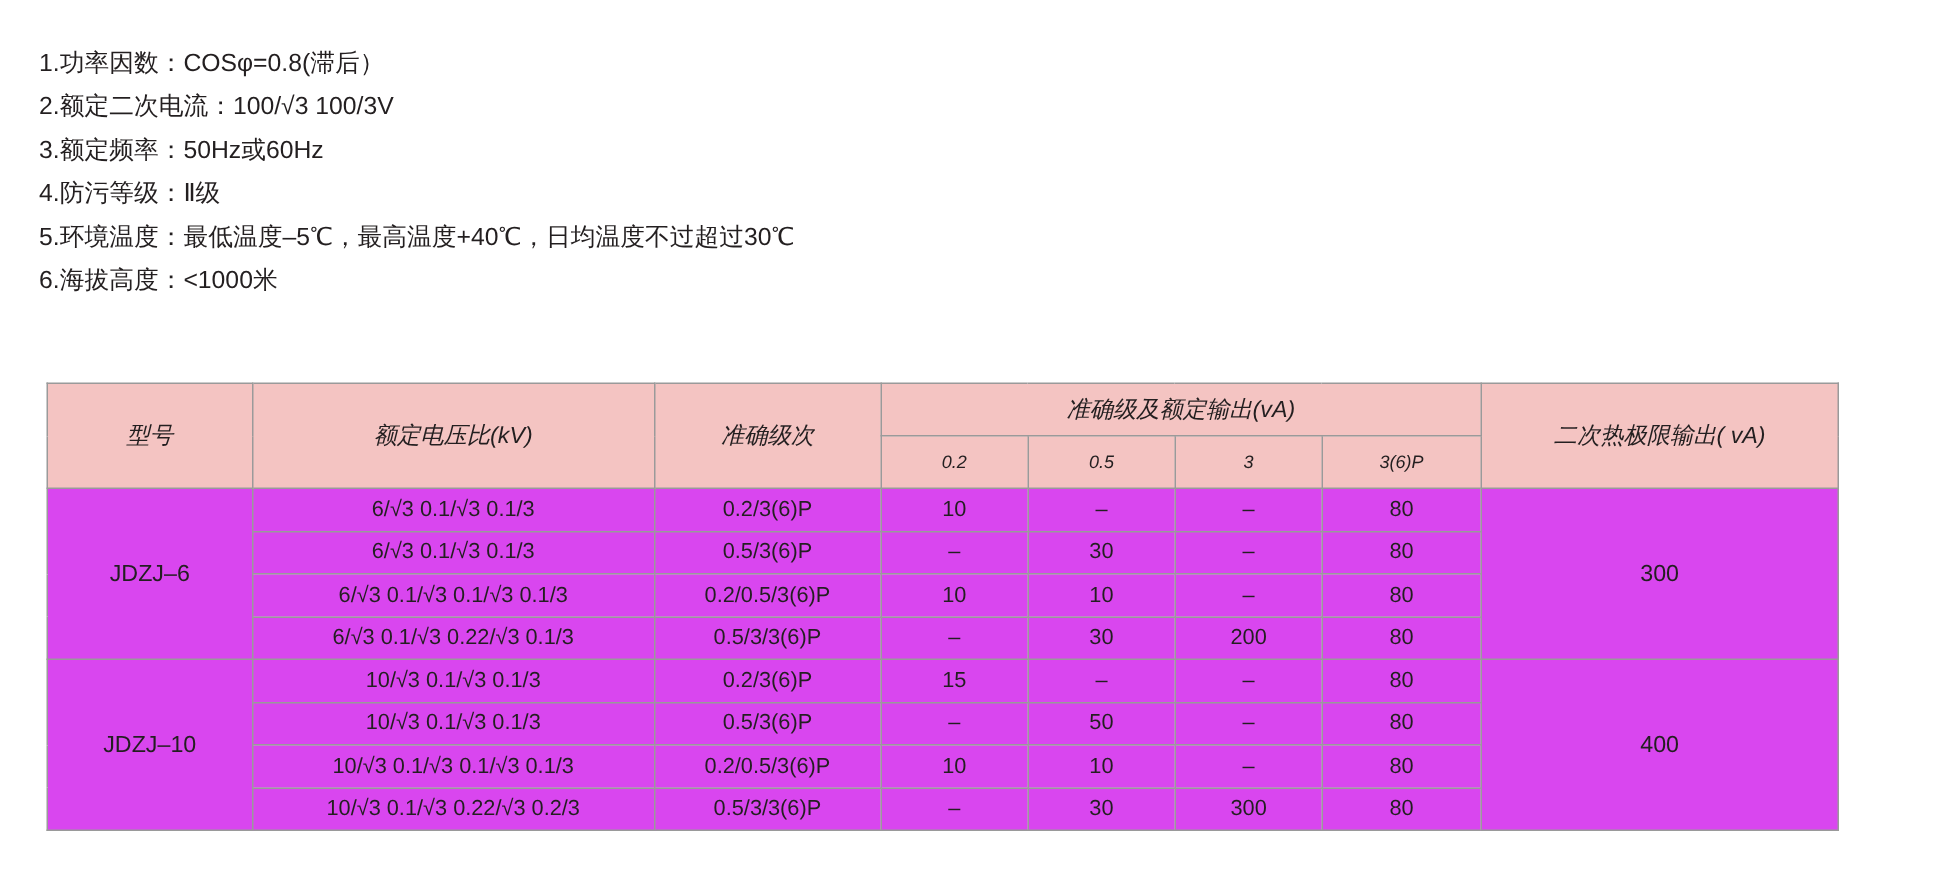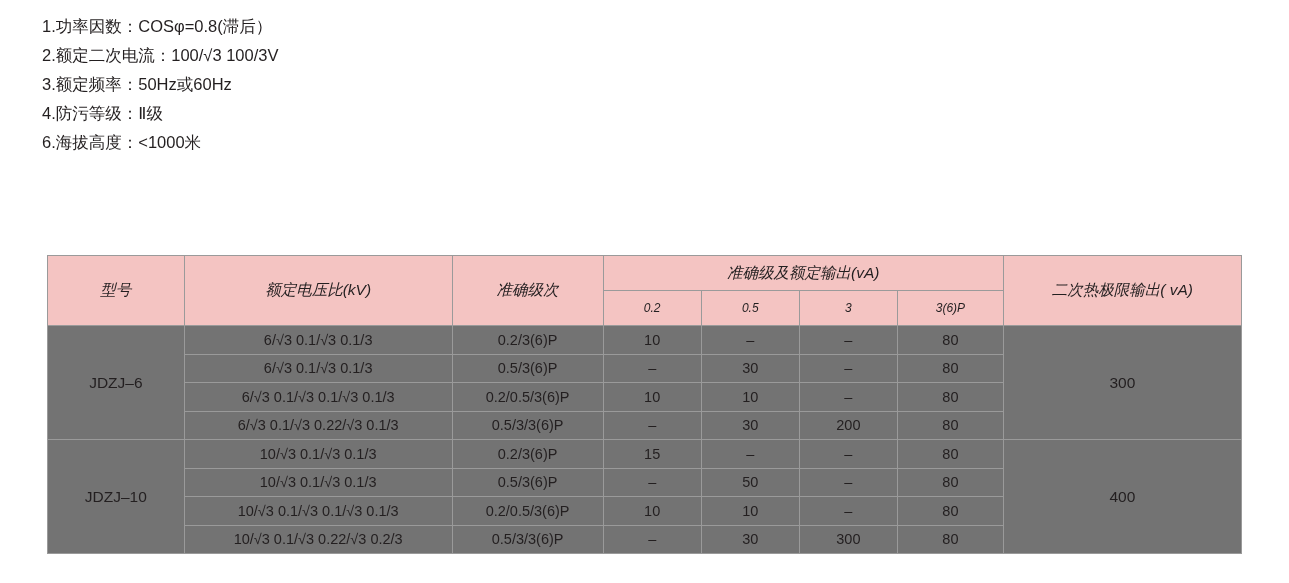--- a/index.html
+++ b/index.html
@@ -12,22 +12,21 @@
     background: #ffffff;
     font-family: "Liberation Sans", sans-serif;
     color: #231f20;
     overflow: hidden;
   }
   .page {
     position: relative;
     width: 1050px;
     height: 583px;
     box-sizing: border-box;
-    padding: 12px 0 0 26px;
-    margin-left: 16px;
+    padding: 28px 0 0 26px;
   }
   .spec-list {
     list-style: none;
     margin: 0;
     padding: 0;
   }
   .spec-item {
     font-size: 16.5px;
     line-height: 29px;
     white-space: nowrap;
@@ -65,21 +64,21 @@
   thead th.h-grp {
     height: 34px;
     font-size: 15.5px;
   }
   thead th.h-sub {
     height: 34px;
     font-size: 12px;
   }
   tbody td {
     height: 27.5px;
-    background: #737373;
+    background: #d946ef;
   }
   td.model {
     font-size: 15.5px;
   }
   td.ratio {
     font-size: 14.5px;
     letter-spacing: 0px;
   }
   td.accu {
     font-size: 14.5px;
@@ -102,20 +101,21 @@
 </head>
 <body>
 
 <div class="page">
 
   <ul class="spec-list">
     <li class="spec-item">1.功率因数：COSφ=0.8(滞后）</li>
     <li class="spec-item">2.额定二次电流：100/√3 100/3V</li>
     <li class="spec-item">3.额定频率：50Hz或60Hz</li>
     <li class="spec-item">4.防污等级：Ⅱ级</li>
+    <li class="spec-item">5.环境温度：最低温度–5℃，最高温度+40℃，日均温度不过超过30℃</li>
     <li class="spec-item">6.海拔高度：&lt;1000米</li>
   </ul>
 
   <div class="tbl-wrap">
     <table class="spec-table">
       <colgroup>
         <col class="col1">
           <col class="col2">
           <col class="col3">
           <col class="col4">

